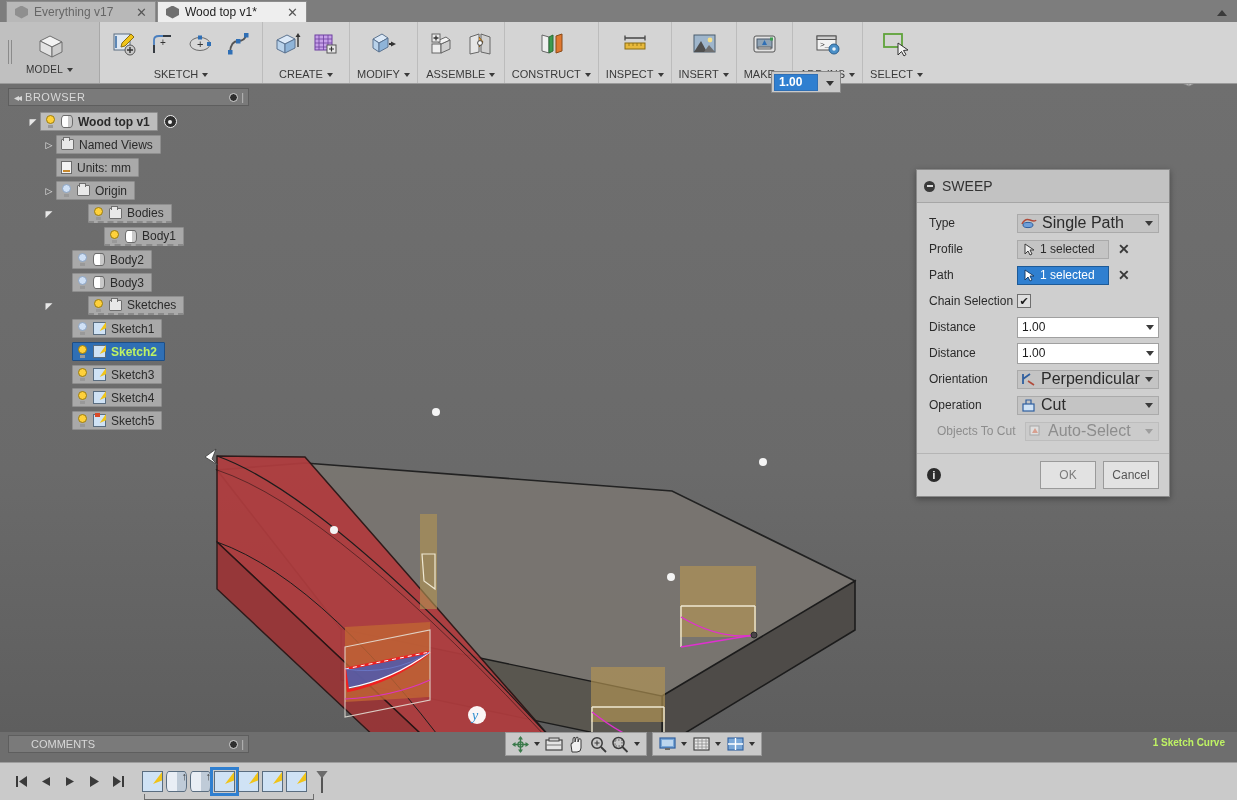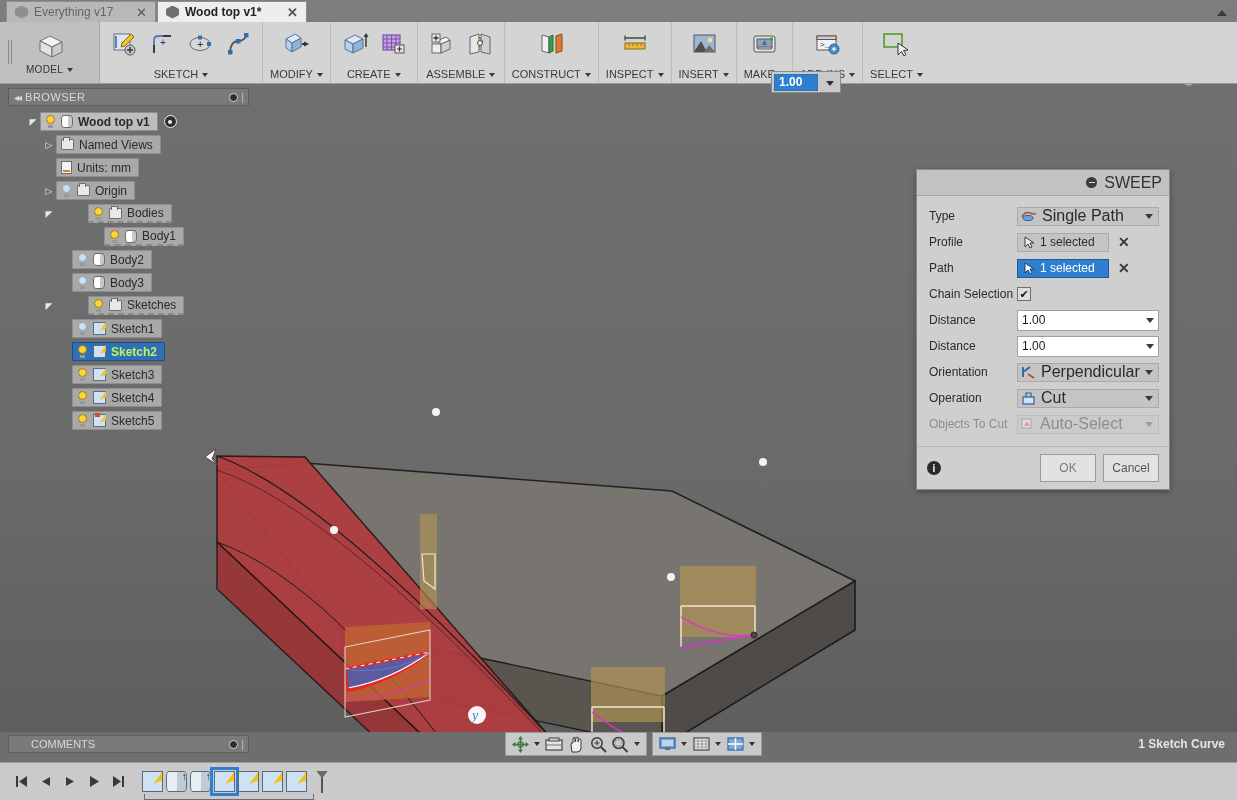--- a/index.html
+++ b/index.html
@@ -19,21 +19,21 @@
     display:flex; align-items:flex-end;
   }
   .tab {
     height:21px; display:flex; align-items:center; gap:6px;
     padding:0 8px 0 8px; margin-right:1px;
     background:#b8b8b8; color:#666;
     border:1px solid #8d8d8d; border-bottom:none;
     font-size:12px; cursor:pointer;
     min-width:150px;
   }
-  .tab.active { background:#eeeeee; color:#222; font-weight:bold;justify-content:space-between; }
+  .tab.active { background:#eeeeee; color:#222; font-weight:normal;justify-content:space-between; }
   .tab .tabclose { margin-left:auto; color:#555; font-size:13px; padding-left:14px; }
   .cubeicon {
     width:13px; height:13px; flex:none;
     background:#8f8f8f;
     clip-path:polygon(50% 0%, 100% 26%, 100% 74%, 50% 100%, 0% 74%, 0% 26%);
   }
   .tab.active .cubeicon { background:#6f6f6f; }
   .tabbar-spacer { flex:1; }
   .chev-up {
     width:0;height:0;border-left:5px solid transparent;border-right:5px solid transparent;
@@ -133,29 +133,29 @@
   .vp-svg { position:absolute; left:0; top:0; }
   .viewcube { position:absolute; right:12px; top:-60px; width:76px; height:76px; }
 
   
   .dialog {
     position:absolute; left:916px; top:169px; width:254px;
     background:#cfcfcf; border:1px solid #8a8a8a;
     box-shadow:0 2px 6px rgba(0,0,0,.35); z-index:30;
     font-size:12px; color:#2b2b2b;
   }
-  .dlg-title { height:26px; background:#c2c2c2; border-bottom:1px solid #a6a6a6;
-               display:flex; align-items:center; gap:7px; padding:0 7px; font-size:16px; color:#333;justify-content:flex-end; }
+  .dlg-title { height:33px; background:#c2c2c2; border-bottom:1px solid #a6a6a6;
+               display:flex; align-items:center; gap:7px; padding:0 7px; font-size:14px; color:#333; }
   .dlg-minus { width:11px;height:11px;border-radius:50%;background:#3a3a3a;
                display:flex;align-items:center;justify-content:center; }
   .dlg-minus span { width:6px;height:1.5px;background:#ddd; }
   .dlg-body { padding:7px 10px 4px 12px; }
   .frow { display:flex; align-items:center; height:26px; }
   .flabel { width:88px; color:#2b2b2b; font-size:12px; }
-  .flabel.dim { color:#8d8d8d; }
+  .flabel.dim { color:#8d8d8d;margin-left:8px; }
   .fctl { flex:1; display:flex; align-items:center; gap:7px; }
   .combo { flex:1; height:19px; background:#c4c4c4; border:1px solid #aaa;
            display:flex; align-items:center; padding:0 3px; gap:5px; cursor:pointer; }
   .combo.dim { color:#8d8d8d; border-color:#bdbdbd; background:#cbcbcb; }
   .combo .cv { font-size:16px; }
   .combo .dncar { margin-left:auto; width:0;height:0;
            border-left:4px solid transparent;border-right:4px solid transparent;
            border-top:5px solid #3a3a3a; margin-right:2px; }
   .combo.dim .dncar { border-top-color:#9e9e9e; }
   .txtbox { flex:1; height:21px; background:#ffffff; border:1px solid #a0a0a0;
@@ -179,21 +179,21 @@
   .dbtn { min-width:56px; height:28px; background:#e2e2e2; border:1px solid #9a9a9a;
           font-size:12px; color:#555; cursor:pointer; font-family:"Liberation Sans", sans-serif; }
   .dbtn.primary { color:#7b7b7b; }
 
   
   .comments-hdr {
     position:absolute; left:8px; top:735px; width:241px; height:18px;
     background:#7a7a7a; border:1px solid #5e5e5e;
     display:flex; align-items:center; color:#d8d8d8; font-size:11px; padding-left:22px;
   }
-  .status-right { position:absolute; right:12px; top:737px; color:#e5e5e5; font-size:12px; font-weight:bold; }
+  .status-right { position:absolute; right:12px; top:737px; color:#bef264; font-size:10px; font-weight:bold; }
 
   
   .navbar { position:absolute; left:505px; top:732px; display:flex; gap:5px; z-index:20; }
   .navgrp { display:flex; align-items:center; background:#c9c9c9; border:1px solid #9a9a9a;
             height:24px; padding:0 3px; }
   .navbtn { width:22px;height:20px; display:flex;align-items:center;justify-content:center; cursor:pointer; }
   .navcar { width:0;height:0;border-left:3.5px solid transparent;border-right:3.5px solid transparent;
             border-top:4.5px solid #333; margin:0 3px; cursor:pointer; }
 
   
@@ -290,57 +290,57 @@
       </div>
       <div class="glabel">
         <span>SKETCH</span><span class="caret"></span>
       </div>
     </div>
 
     <div class="rgroup">
       <div class="ricons">
         <div class="rbtn">
           <svg width="28" height="26" viewBox="0 0 28 26">
-            <polygon points="4,8 13,3 19,7 10,12" fill="#dce9f7" stroke="#5b7390"></polygon>
-            <polygon points="4,8 10,12 10,21 4,17" fill="#b9d2ea" stroke="#5b7390"></polygon>
-            <polygon points="10,12 19,7 19,16 10,21" fill="#8fb4d8" stroke="#5b7390"></polygon>
-            <path d="M20 13 h5" stroke="#333" stroke-width="2"></path>
-            <polygon points="27,13 22,10.5 22,15.5" fill="#333"></polygon>
-          </svg>
-        </div>
-      </div>
-      <div class="glabel">
-        <span>MODIFY</span><span class="caret"></span>
-      </div>
-    </div>
-
-    <div class="rgroup">
-      <div class="ricons">
-        <div class="rbtn">
-          <svg width="28" height="26" viewBox="0 0 28 26">
             <polygon points="4,9 14,4 22,8 12,13" fill="#dce9f7" stroke="#5b7390"></polygon>
             <polygon points="4,9 12,13 12,22 4,18" fill="#b9d2ea" stroke="#5b7390"></polygon>
             <polygon points="12,13 22,8 22,17 12,22" fill="#8fb4d8" stroke="#5b7390"></polygon>
             <path d="M25 16 L25 5" stroke="#333" stroke-width="1.4"></path>
             <polygon points="25,2 22.5,6 27.5,6" fill="#333"></polygon>
           </svg>
         </div>
         <div class="rbtn">
           <svg width="28" height="26" viewBox="0 0 28 26">
             <rect x="4" y="4" width="17" height="15" fill="#c6a0e8" stroke="#6d3fa0"></rect>
             <g stroke="#6d3fa0" stroke-width=".8">
               <path d="M8 4 v15 M12.5 4 v15 M17 4 v15 M4 8 h17 M4 12 h17 M4 16 h17"></path>
             </g>
             <rect x="16" y="14" width="9" height="8" fill="#e8e8e8" stroke="#555"></rect>
             <path d="M20.5 15.5 v5 M18 18 h5" stroke="#333" stroke-width="1.2"></path>
           </svg>
         </div>
       </div>
       <div class="glabel">
         <span>CREATE</span><span class="caret"></span>
+      </div>
+    </div>
+
+    <div class="rgroup">
+      <div class="ricons">
+        <div class="rbtn">
+          <svg width="28" height="26" viewBox="0 0 28 26">
+            <polygon points="4,8 13,3 19,7 10,12" fill="#dce9f7" stroke="#5b7390"></polygon>
+            <polygon points="4,8 10,12 10,21 4,17" fill="#b9d2ea" stroke="#5b7390"></polygon>
+            <polygon points="10,12 19,7 19,16 10,21" fill="#8fb4d8" stroke="#5b7390"></polygon>
+            <path d="M20 13 h5" stroke="#333" stroke-width="2"></path>
+            <polygon points="27,13 22,10.5 22,15.5" fill="#333"></polygon>
+          </svg>
+        </div>
+      </div>
+      <div class="glabel">
+        <span>MODIFY</span><span class="caret"></span>
       </div>
     </div>
 
     <div class="rgroup">
       <div class="ricons">
         <div class="rbtn">
           <svg width="28" height="26" viewBox="0 0 28 26">
             <rect x="4" y="13" width="9" height="9" fill="#eee" stroke="#666"></rect>
             <polygon points="13,13 22,9 22,18 13,22" fill="#cfcfcf" stroke="#666"></polygon>
             <polygon points="13,13 22,9 18,6 9,10" fill="#f4f4f4" stroke="#666"></polygon>

